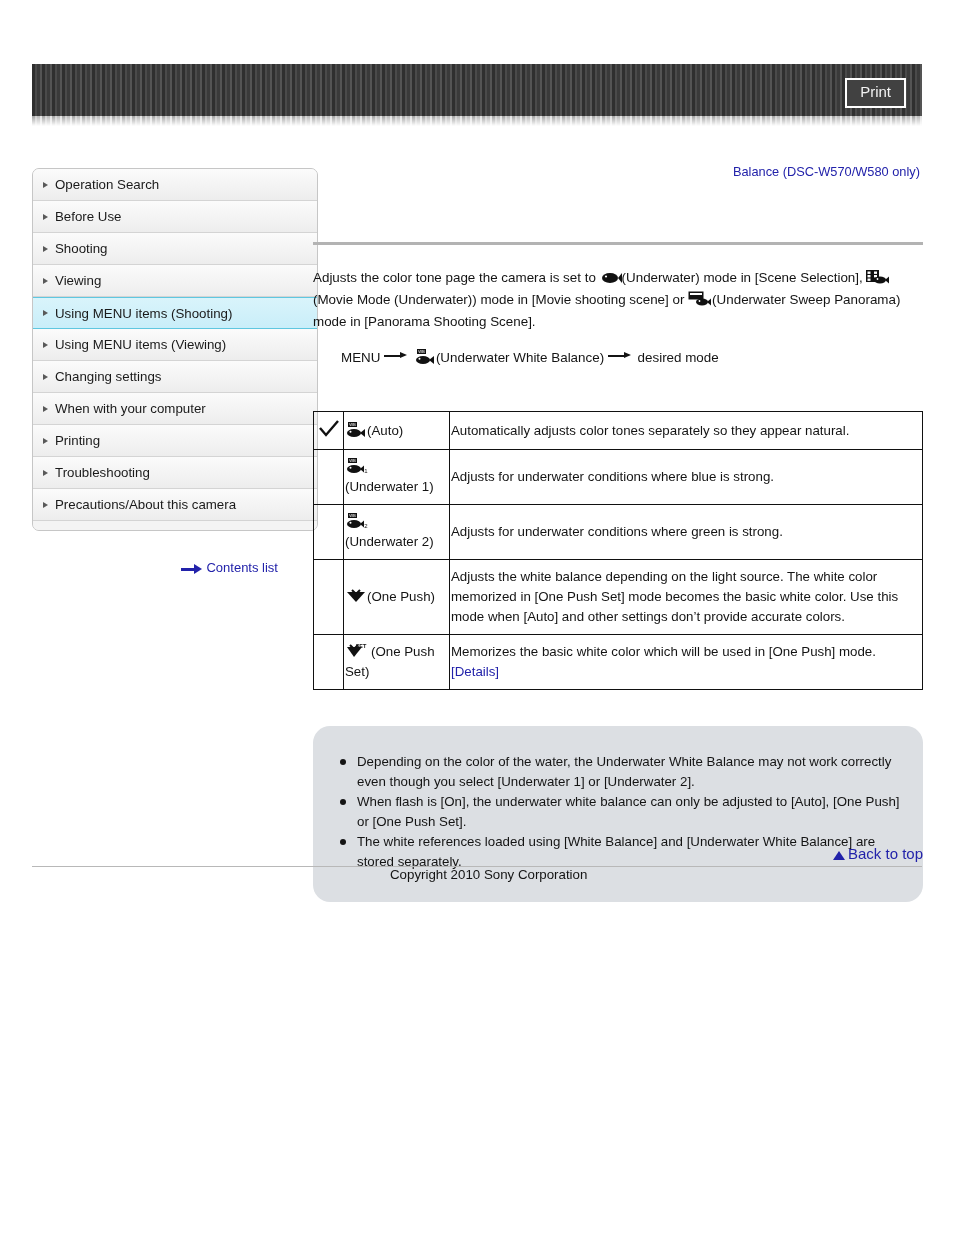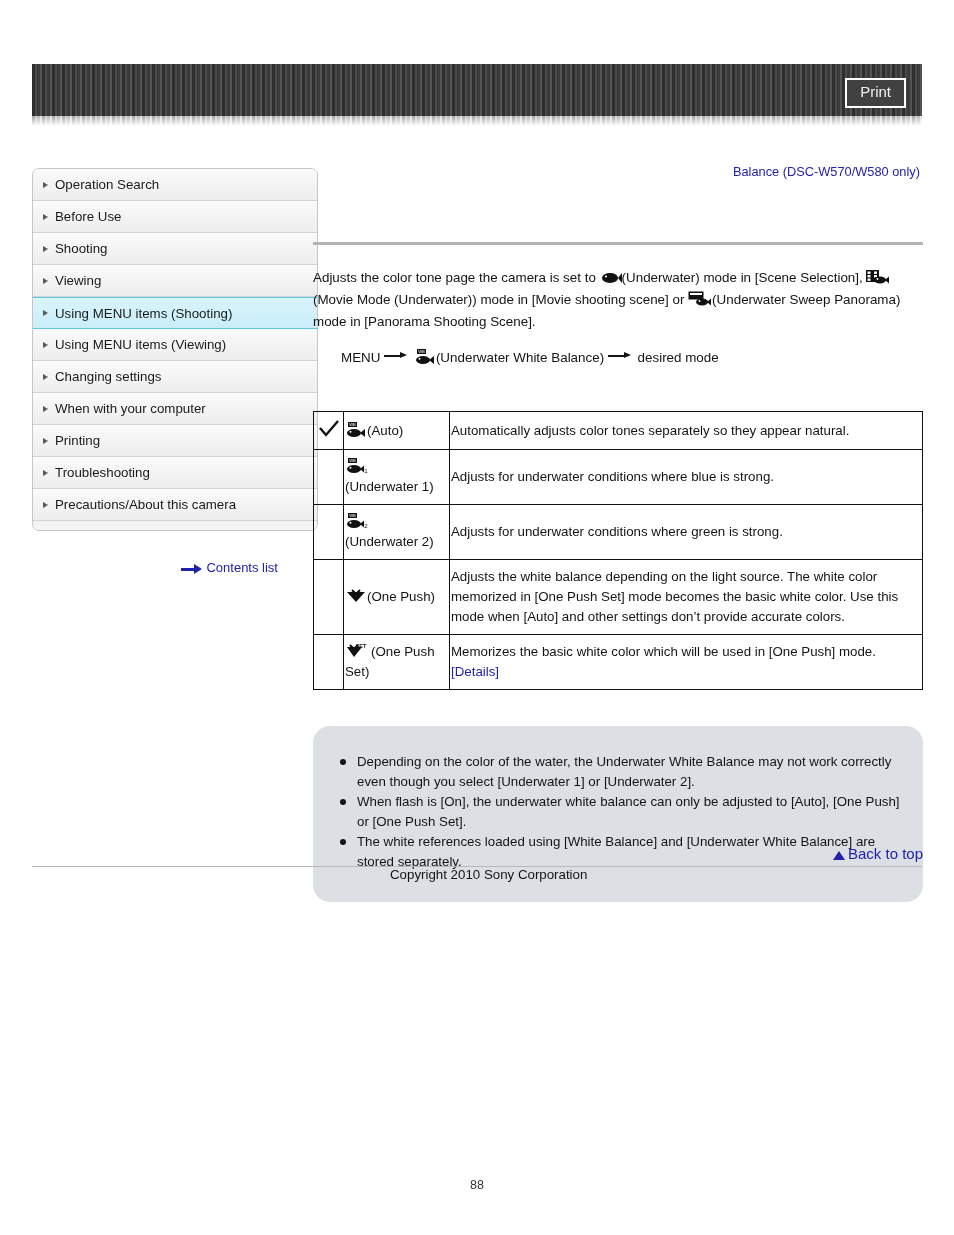--- a/index.html
+++ b/index.html
@@ -411,15 +411,14 @@
         <li>The white references loaded using [White Balance] and [Underwater White Balance] are stored separately.</li>
       </ul>
     </div>
   </div>
 
   <div class="back-top">
     <span class="up"></span><span>Back to top</span>
   </div>
   <div class="footer-rule"></div>
   <div class="copyright">Copyright 2010 Sony Corporation</div>
-  <div class="page-number">88</div>
 
 </div>
 
 </body></html>

